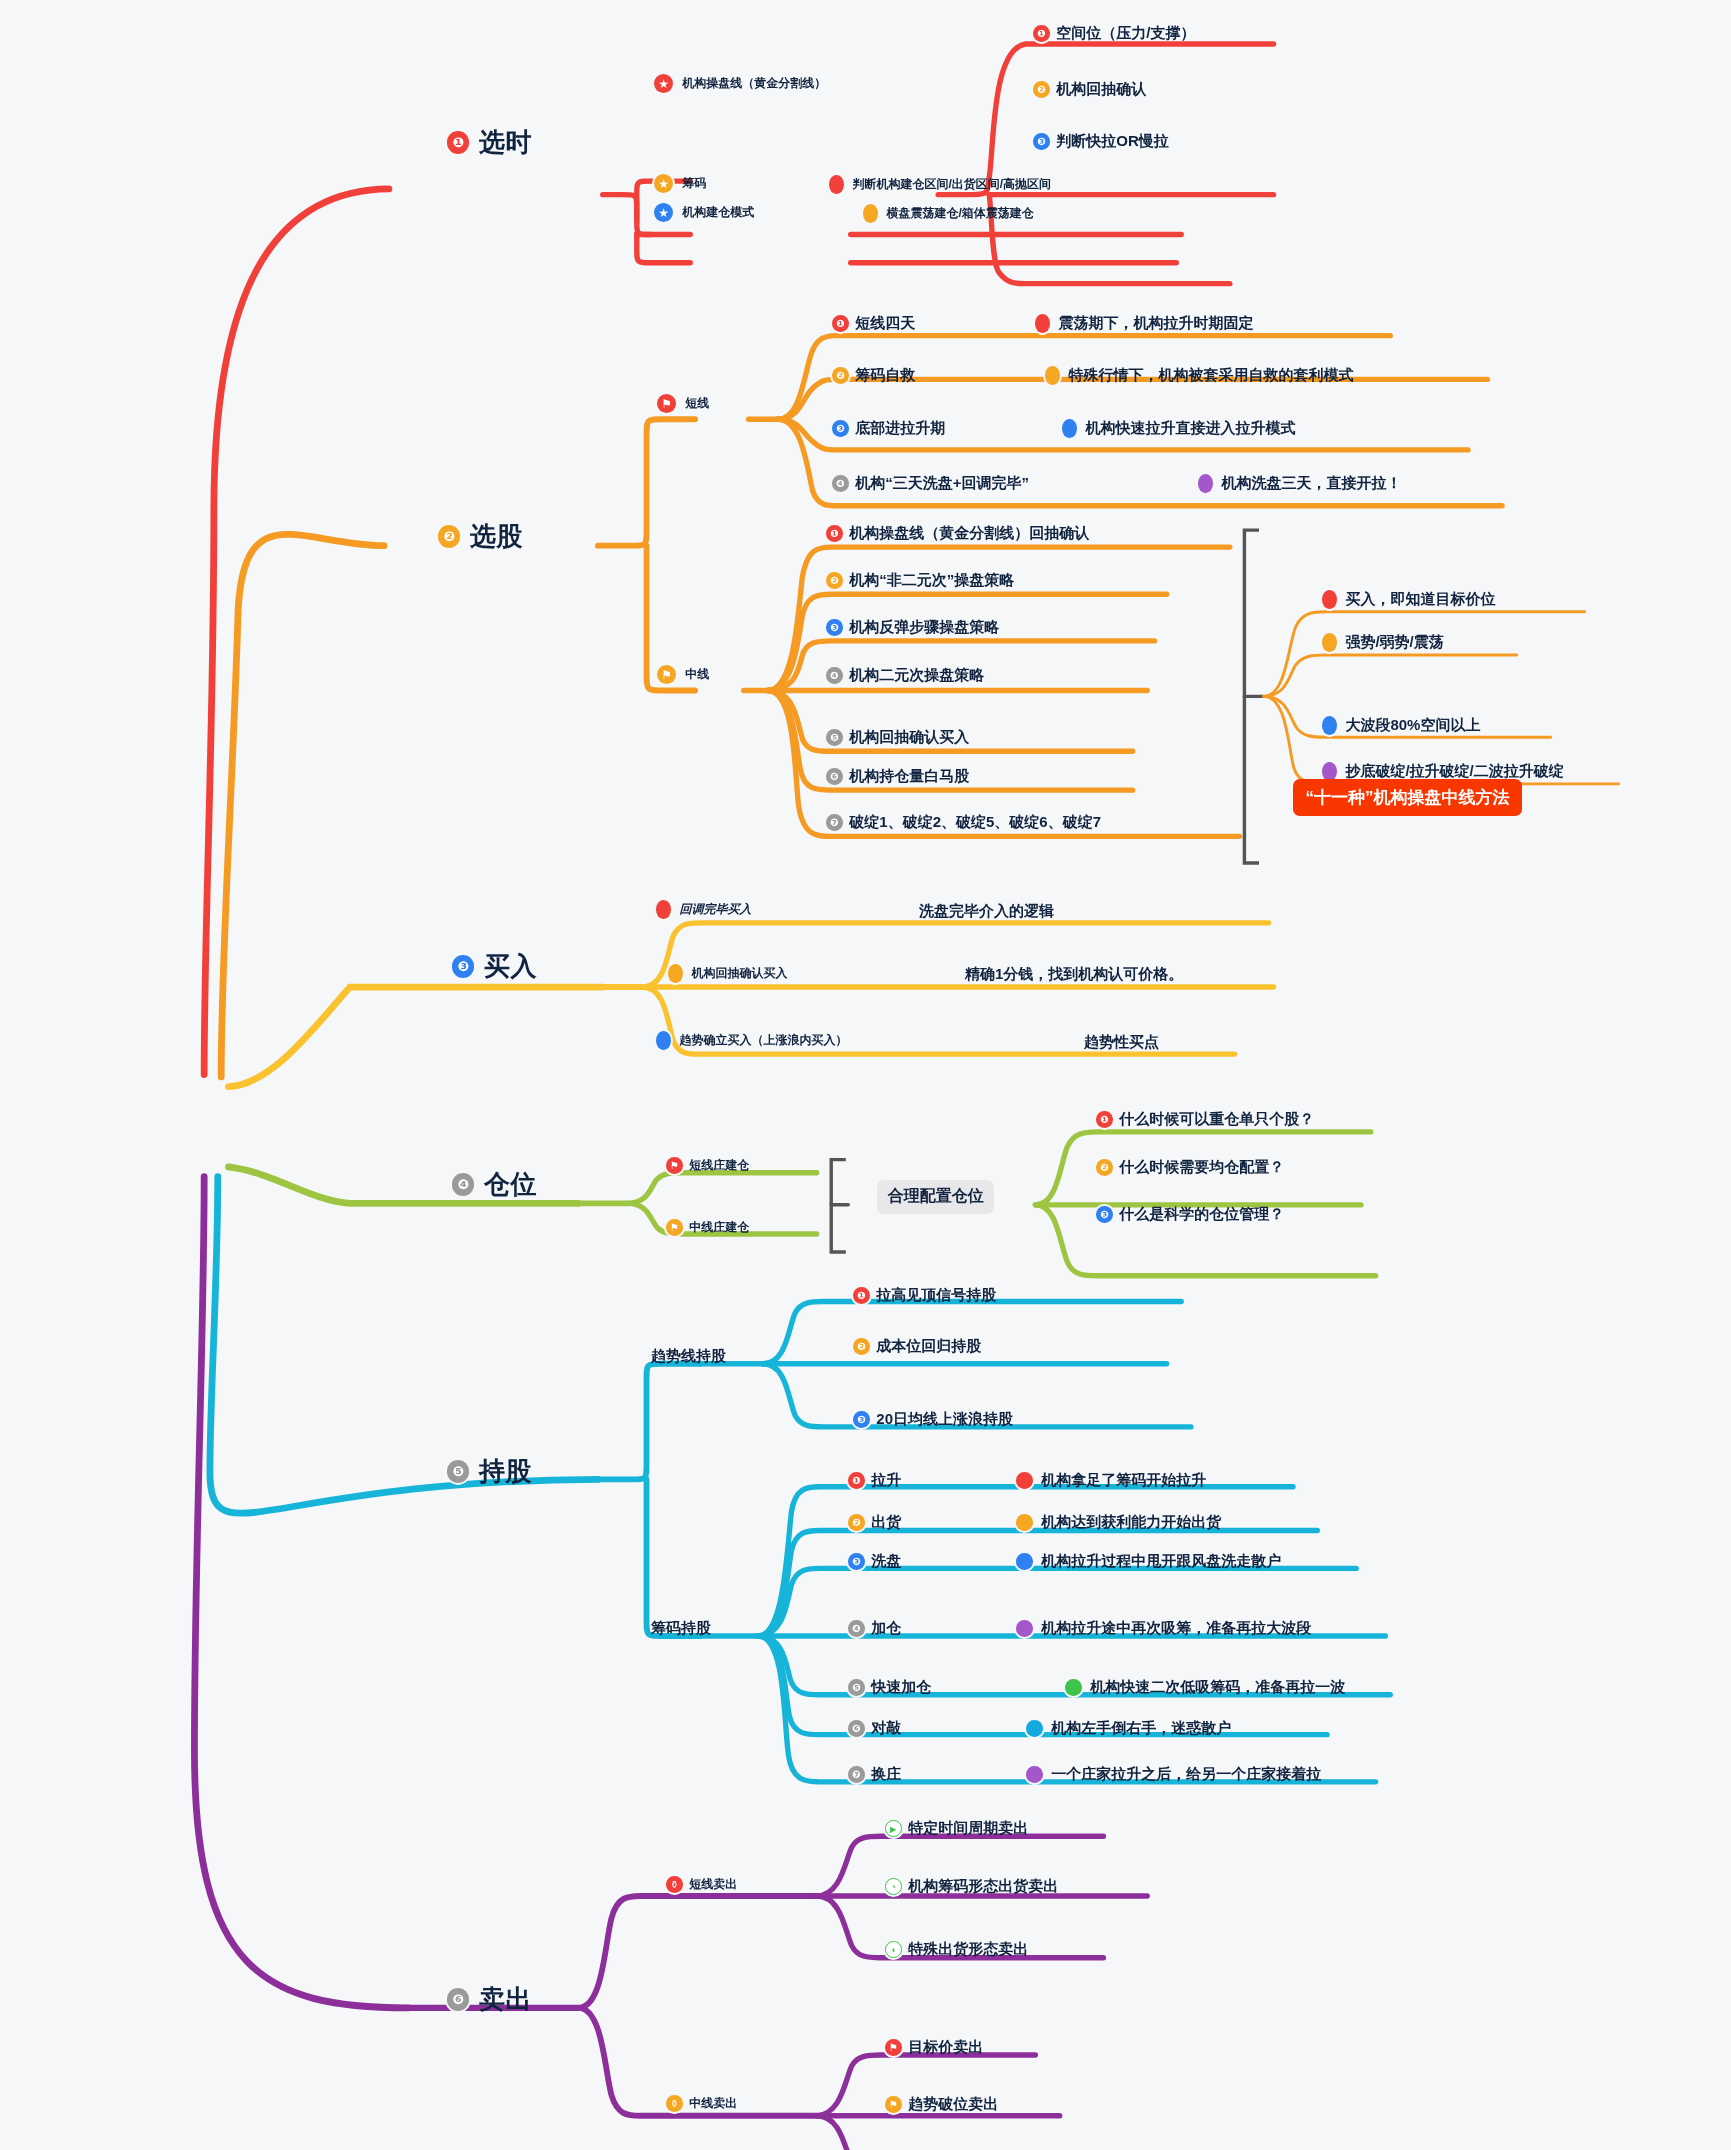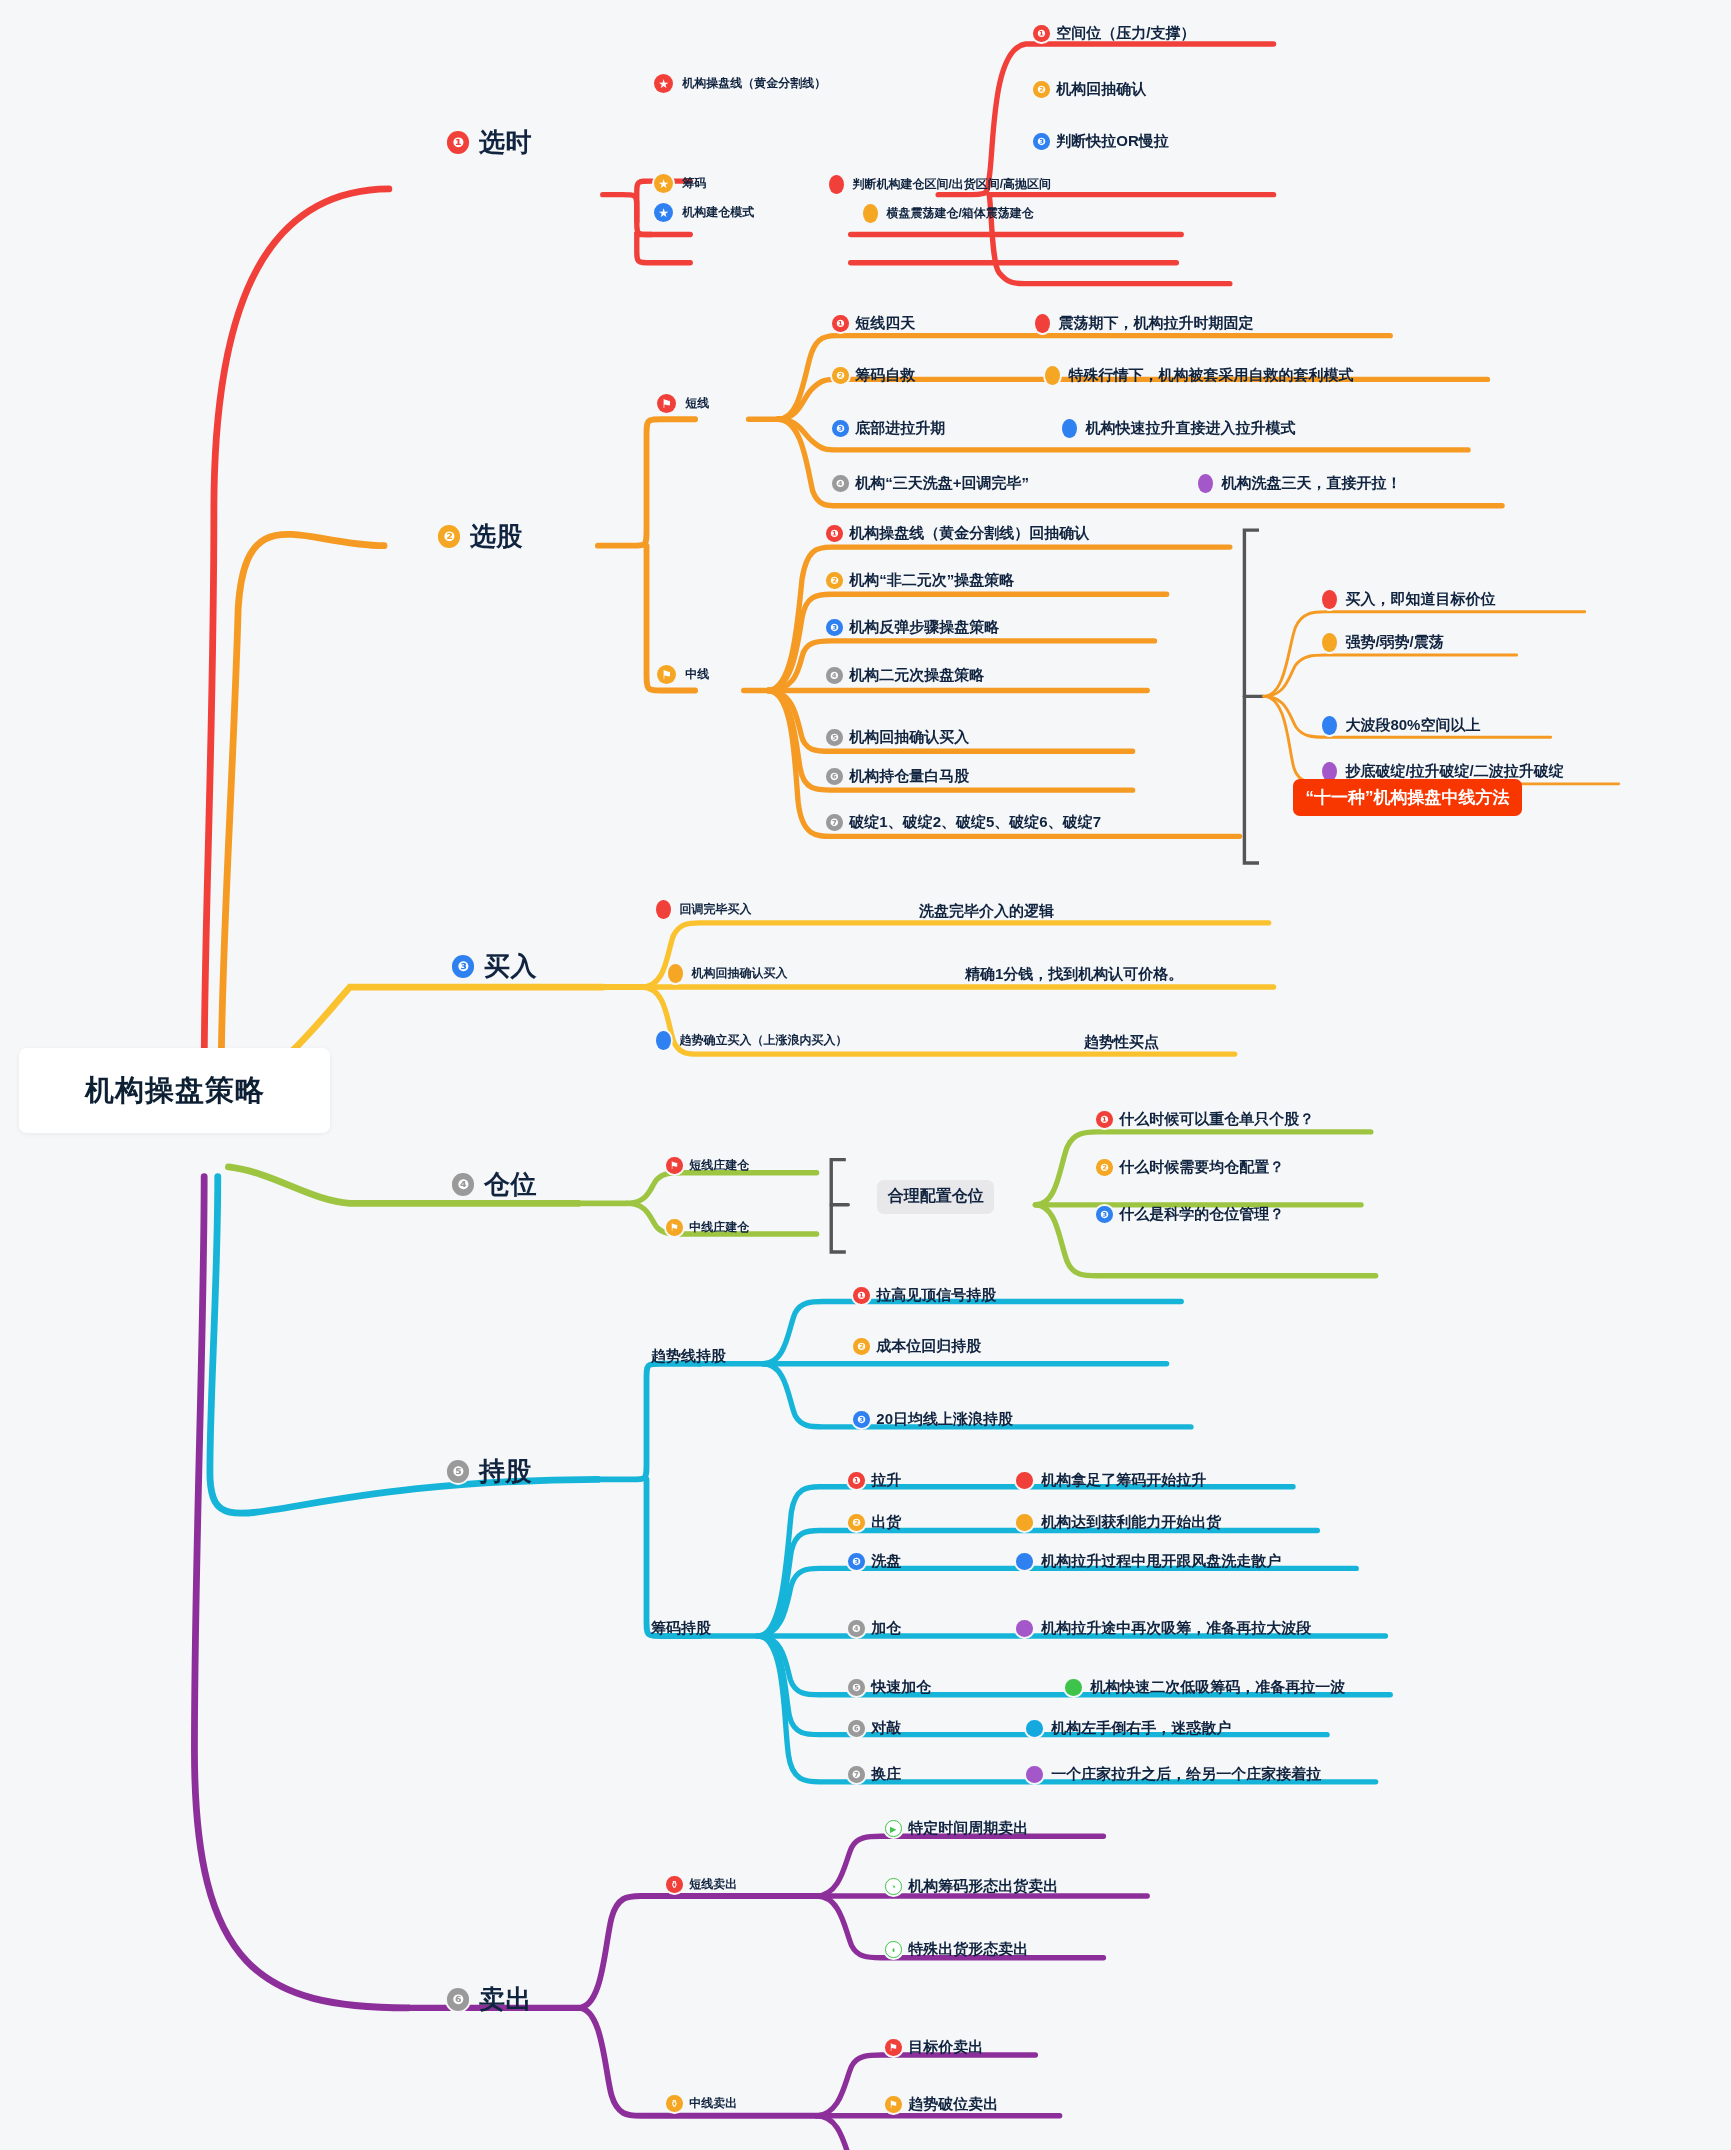--- a/index.html
+++ b/index.html
@@ -145,23 +145,20 @@
       <path d="M1680 3900 C 1730 3898, 1738 3830, 1752 3800 C 1763 3778, 1785 3777, 1812 3777 L 2270 3777" stroke="#8d2f9b" stroke-width="11"></path>
       <path d="M1680 3900 L 1812 3900 L 2360 3900" stroke="#8d2f9b" stroke-width="11"></path>
       <path d="M1680 3900 C 1730 3900, 1738 3970, 1752 4002 C 1764 4026, 1785 4027, 1812 4027 L 2270 4027" stroke="#8d2f9b" stroke-width="11"></path>
 
       <path d="M1680 4352 C 1730 4350, 1738 4280, 1752 4250 C 1763 4228, 1785 4227, 1812 4227 L 2130 4227" stroke="#8d2f9b" stroke-width="11"></path>
       <path d="M1680 4352 L 1812 4352 L 2180 4352" stroke="#8d2f9b" stroke-width="11"></path>
       <path d="M1680 4352 C 1730 4352, 1738 4420, 1752 4450 C 1764 4474, 1785 4475, 1812 4475 L 2270 4475" stroke="#8d2f9b" stroke-width="11"></path>
     </g>
   </svg>
 
-  <div id="rootnode" style="left:19.4px;top:1048px;width:311px;height:85px;">
-    <span>机构操盘策略</span>
-  </div>
 
   <div class="node" style="left:447px;top:125px;">
     <span class="badge lg" style="background:#f1403a">❶</span>
     <span class="txt t-l1">选时</span>
   </div>
 
   <div class="node" style="left:654px;top:74px;">
     <span class="badge md" style="background:#f1403a">★</span>
     <span class="txt t-l2">机构操盘线（黄金分割线）</span>
   </div>
@@ -289,21 +286,21 @@
   </div>
 
   <div class="pill-red" style="left:1293px;top:779px;">
     <span>“十一种”机构操盘中线方法</span>
   </div>
 
   <div class="node" style="left:452px;top:949px;">
     <span class="badge lg" style="background:#2f80f0">❸</span>
     <span class="txt t-l1">买入</span>
   </div>
-  <div class="node" style="left:656px;top:900px;">
+  <div class="node" style="left:656px;top:900px;font-style:italic;">
     <span class="dot e" style="background:#f1403a"></span>
     <span class="txt t-l2">回调完毕买入</span>
   </div>
   <div class="node" style="left:919px;top:902px;">
     <span class="txt t-l3" style="font-weight:700">洗盘完毕介入的逻辑</span>
   </div>
   <div class="node" style="left:656px;top:964px;margin-left:12px;">
     <span class="dot e" style="background:#f5a623"></span>
     <span class="txt t-l2">机构回抽确认买入</span>
   </div>

